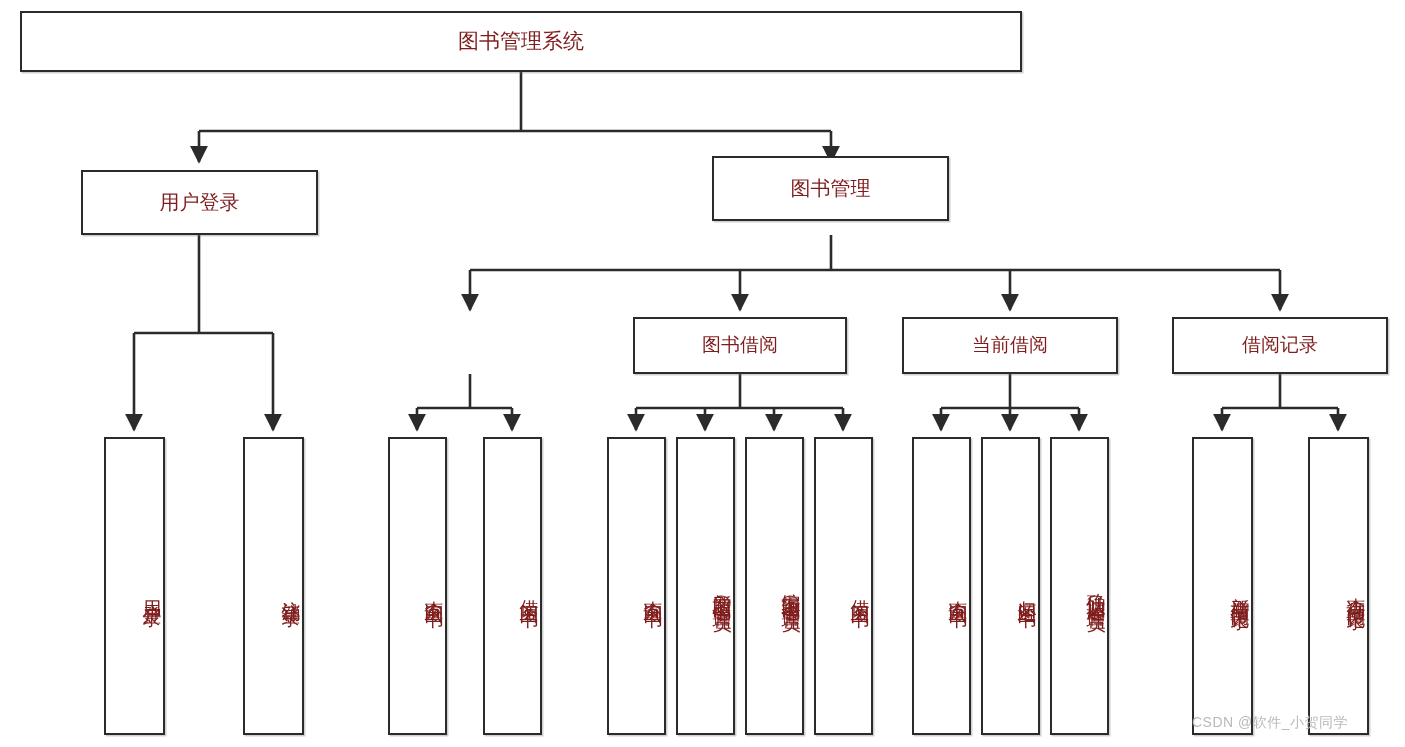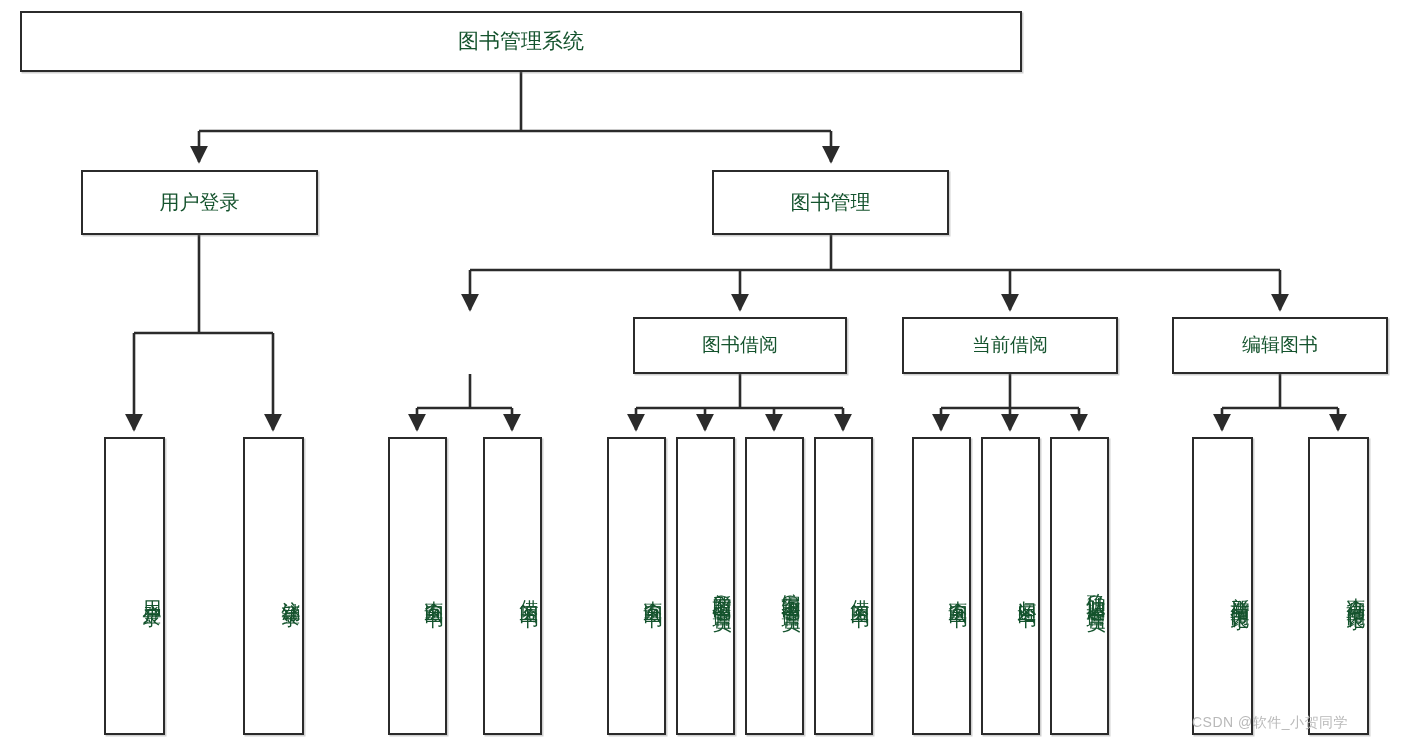--- a/index.html
+++ b/index.html
@@ -24,21 +24,21 @@
     top: 0;
     width: 1405px;
     height: 747px;
     pointer-events: none;
   }
   .node {
     position: absolute;
     box-sizing: border-box;
     border: 2.5px solid #2b2b2b;
     background: #ffffff;
-    color: #14532d;
+    color: #7f1d1d;
     display: flex;
     align-items: center;
     justify-content: center;
     text-align: center;
     line-height: 1.18;
     box-shadow: 1.5px 1.5px 0 rgba(120,120,120,0.35);
   }
   .node.root {
     font-size: 21px;
   }
@@ -128,32 +128,32 @@
     </g>
   </svg>
 
   <div class="node root" style="left:20px; top:11px; width:1002px; height:61px;">
     <span>图书管理系统</span>
   </div>
 
   <div class="node level2" style="left:81px; top:170px; width:237px; height:65px;">
     <span>用户登录</span>
   </div>
-  <div class="node level2" style="left:712px; top:170px; width:237px; height:65px;">
+  <div class="node level2" style="left:712px; top:156px; width:237px; height:65px;">
     <span>图书管理</span>
   </div>
 
   <div class="node level3" style="left:633px; top:317px; width:214px; height:57px;">
     <span>图书借阅</span>
   </div>
   <div class="node level3" style="left:902px; top:317px; width:216px; height:57px;">
     <span>当前借阅</span>
   </div>
   <div class="node level3" style="left:1172px; top:317px; width:216px; height:57px;">
-    <span>编辑图书</span>
+    <span>借阅记录</span>
   </div>
 
   <div class="node leaf" style="left:104px; top:437px; width:61px; height:298px;">
     <span class="leaf-text">用户登录</span>
   </div>
   <div class="node leaf" style="left:243px; top:437px; width:61px; height:298px;">
     <span class="leaf-text">注销登录</span>
   </div>
 
   <div class="node leaf" style="left:388px; top:437px; width:59px; height:298px;">

